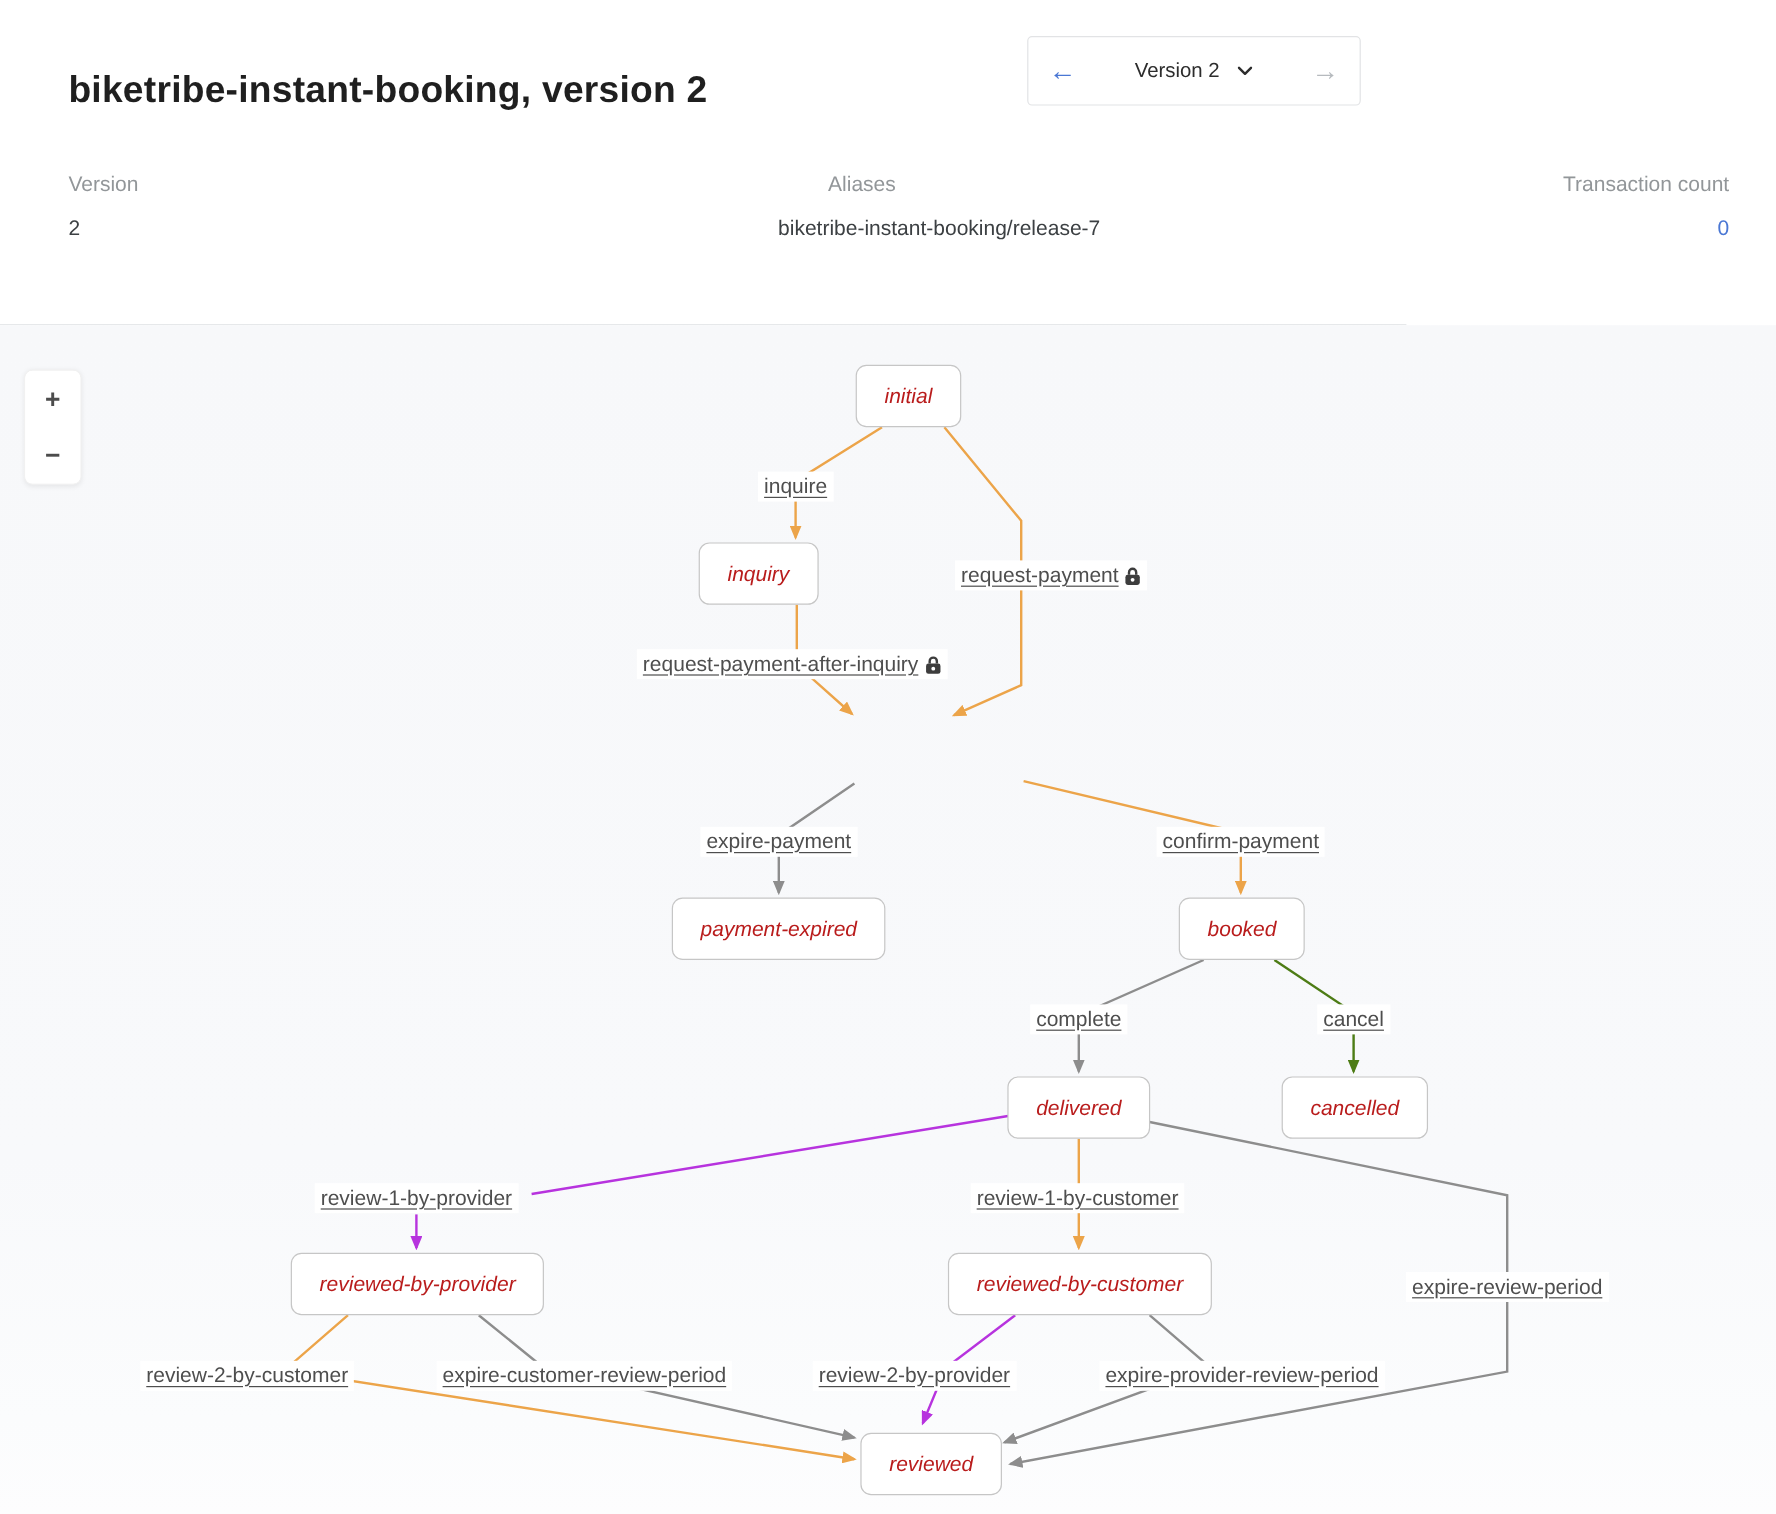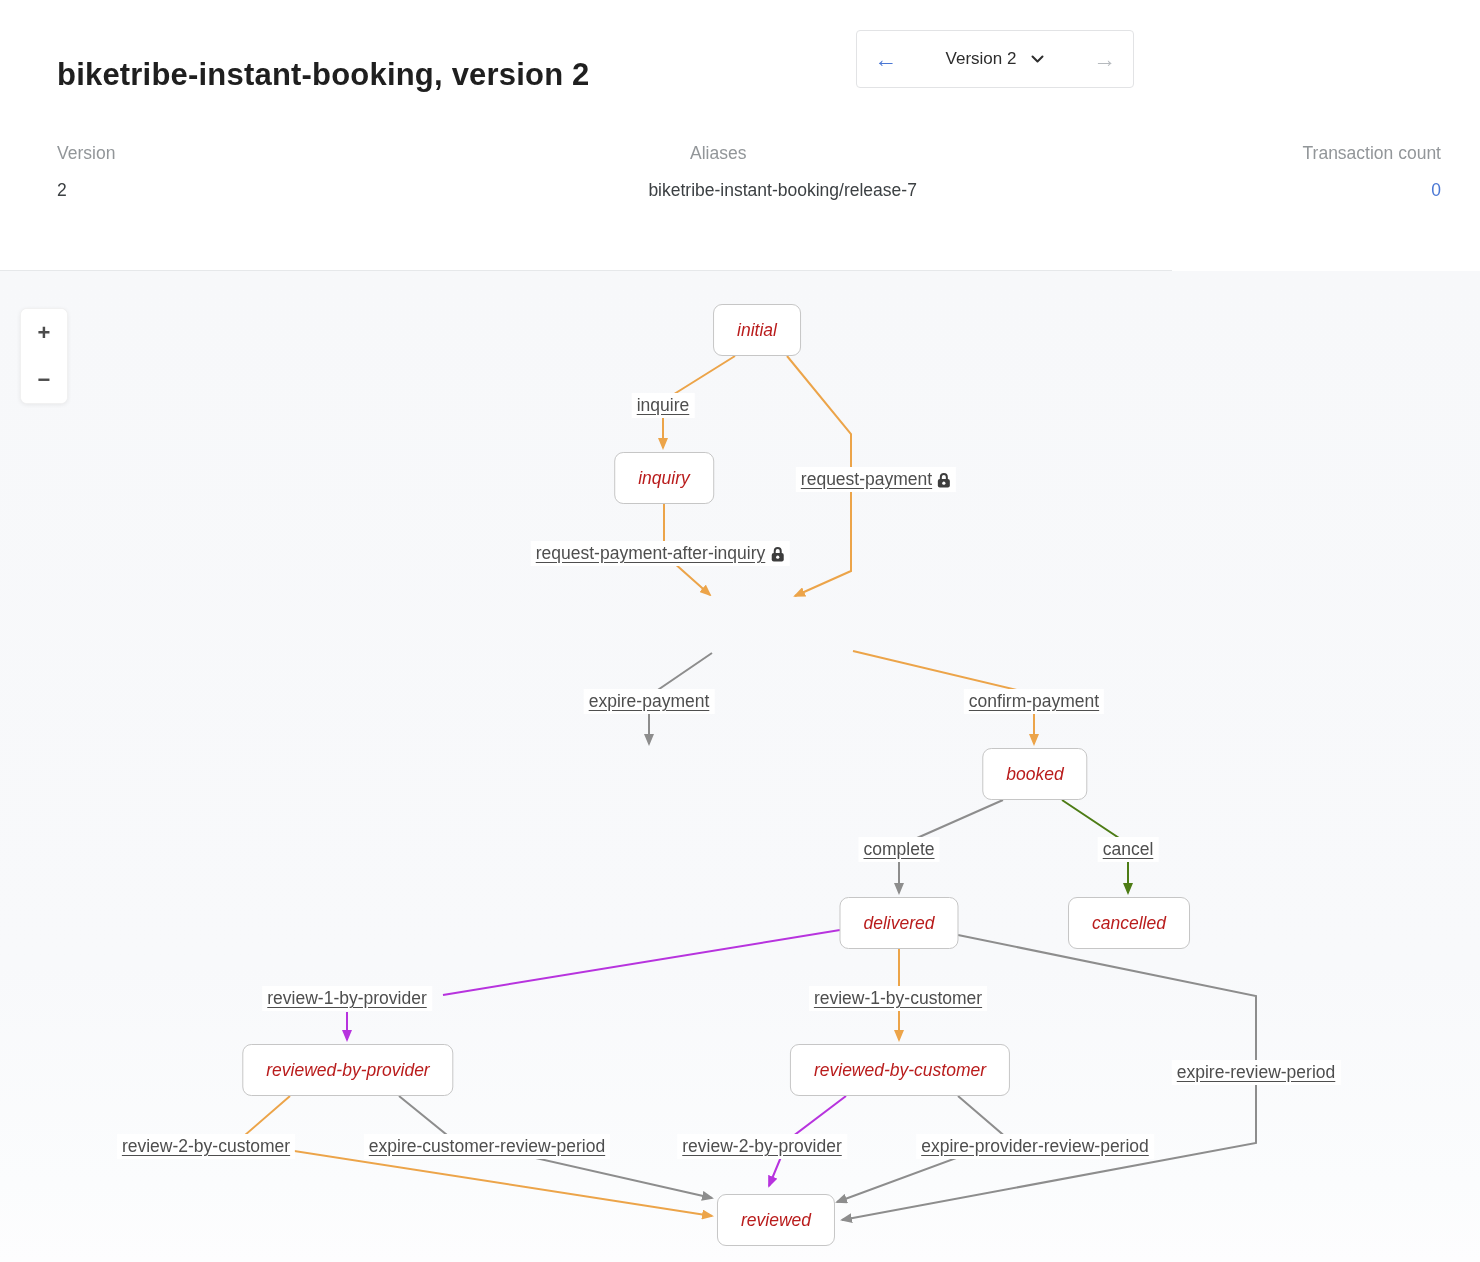--- a/index.html
+++ b/index.html
@@ -191,21 +191,22 @@
 
     <div class="tlabel" style="left:762px;top:863px">
       <span class="txt">review-2-by-provider</span>
       </div>
 
     <div class="tlabel" style="left:1035px;top:863px">
       <span class="txt">expire-provider-review-period</span>
       </div>
 
     <div class="node" style="left:757px;top:59px">initial</div>
-    <div class="node" style="left:664px;top:207px">inquiry</div>
+    <div class="node" style="left:632px;top:207px">inquiry</div>
+    <div class="node" style="left:649px;top:503px">payment-expired</div>
     <div class="node" style="left:1035px;top:503px">booked</div>
     <div class="node" style="left:899px;top:652px">delivered</div>
     <div class="node" style="left:1129px;top:652px">cancelled</div>
     <div class="node" style="left:348px;top:799px">reviewed-by-provider</div>
     <div class="node" style="left:900px;top:799px">reviewed-by-customer</div>
     <div class="node" style="left:776px;top:949px">reviewed</div>
 
     <div class="zoomctl">
       <button class="zoom-in">
         <span>+</span></button>

